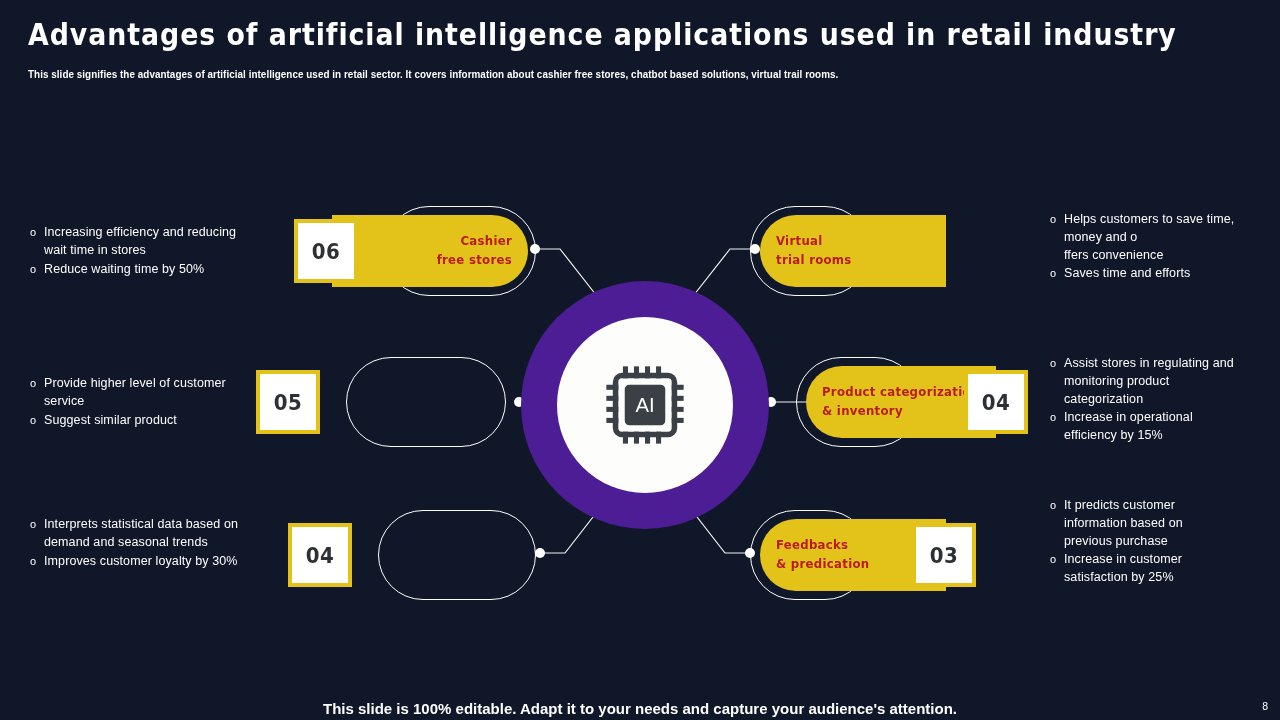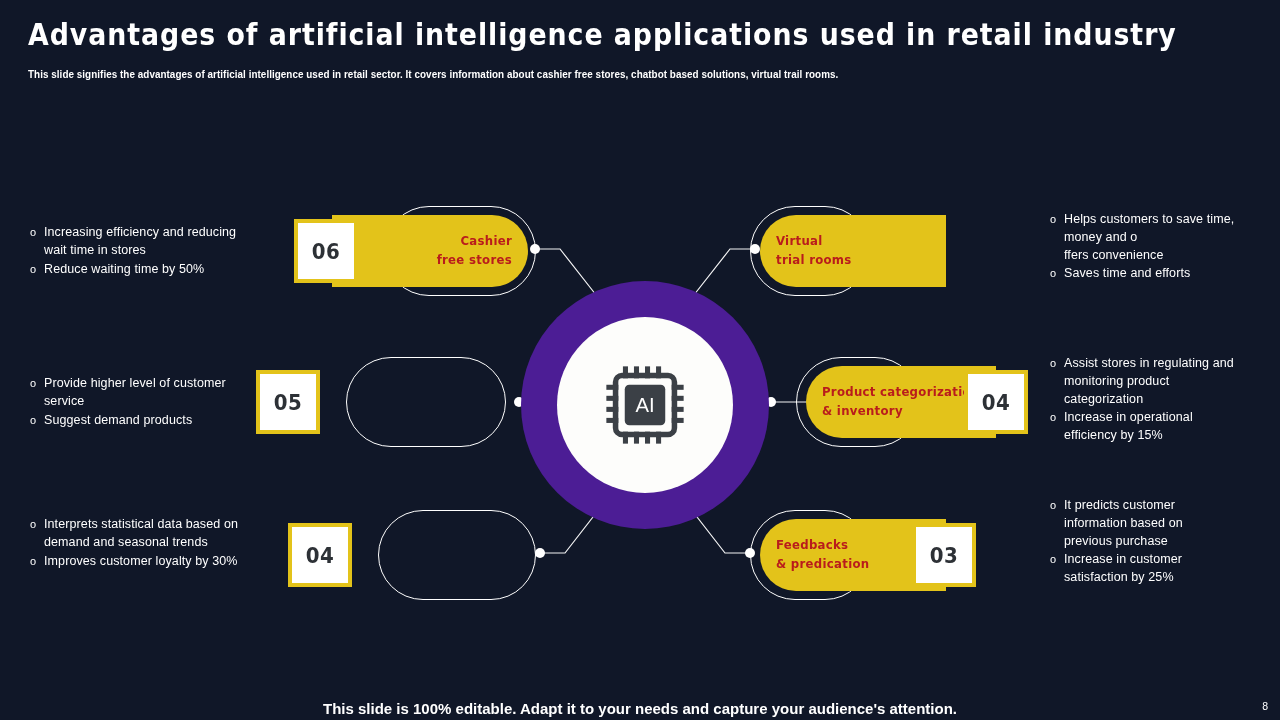--- a/index.html
+++ b/index.html
@@ -248,21 +248,21 @@
 </div>
 
 <div class="bullets" style="left:30px; top:375px; width:232px;">
   <div class="bullet-item">
     <span class="bullet-marker">o</span>
     <span class="bullet-text">Provide  higher level  of customer
 service</span>
   </div>
   <div class="bullet-item">
     <span class="bullet-marker">o</span>
-    <span class="bullet-text">Suggest demand products</span>
+    <span class="bullet-text">Suggest similar product</span>
   </div>
 </div>
 
 <div class="bullets" style="left:30px; top:516px; width:240px;">
   <div class="bullet-item">
     <span class="bullet-marker">o</span>
     <span class="bullet-text">Interprets  statistical data based  on
 demand  and  seasonal  trends</span>
   </div>
   <div class="bullet-item">

